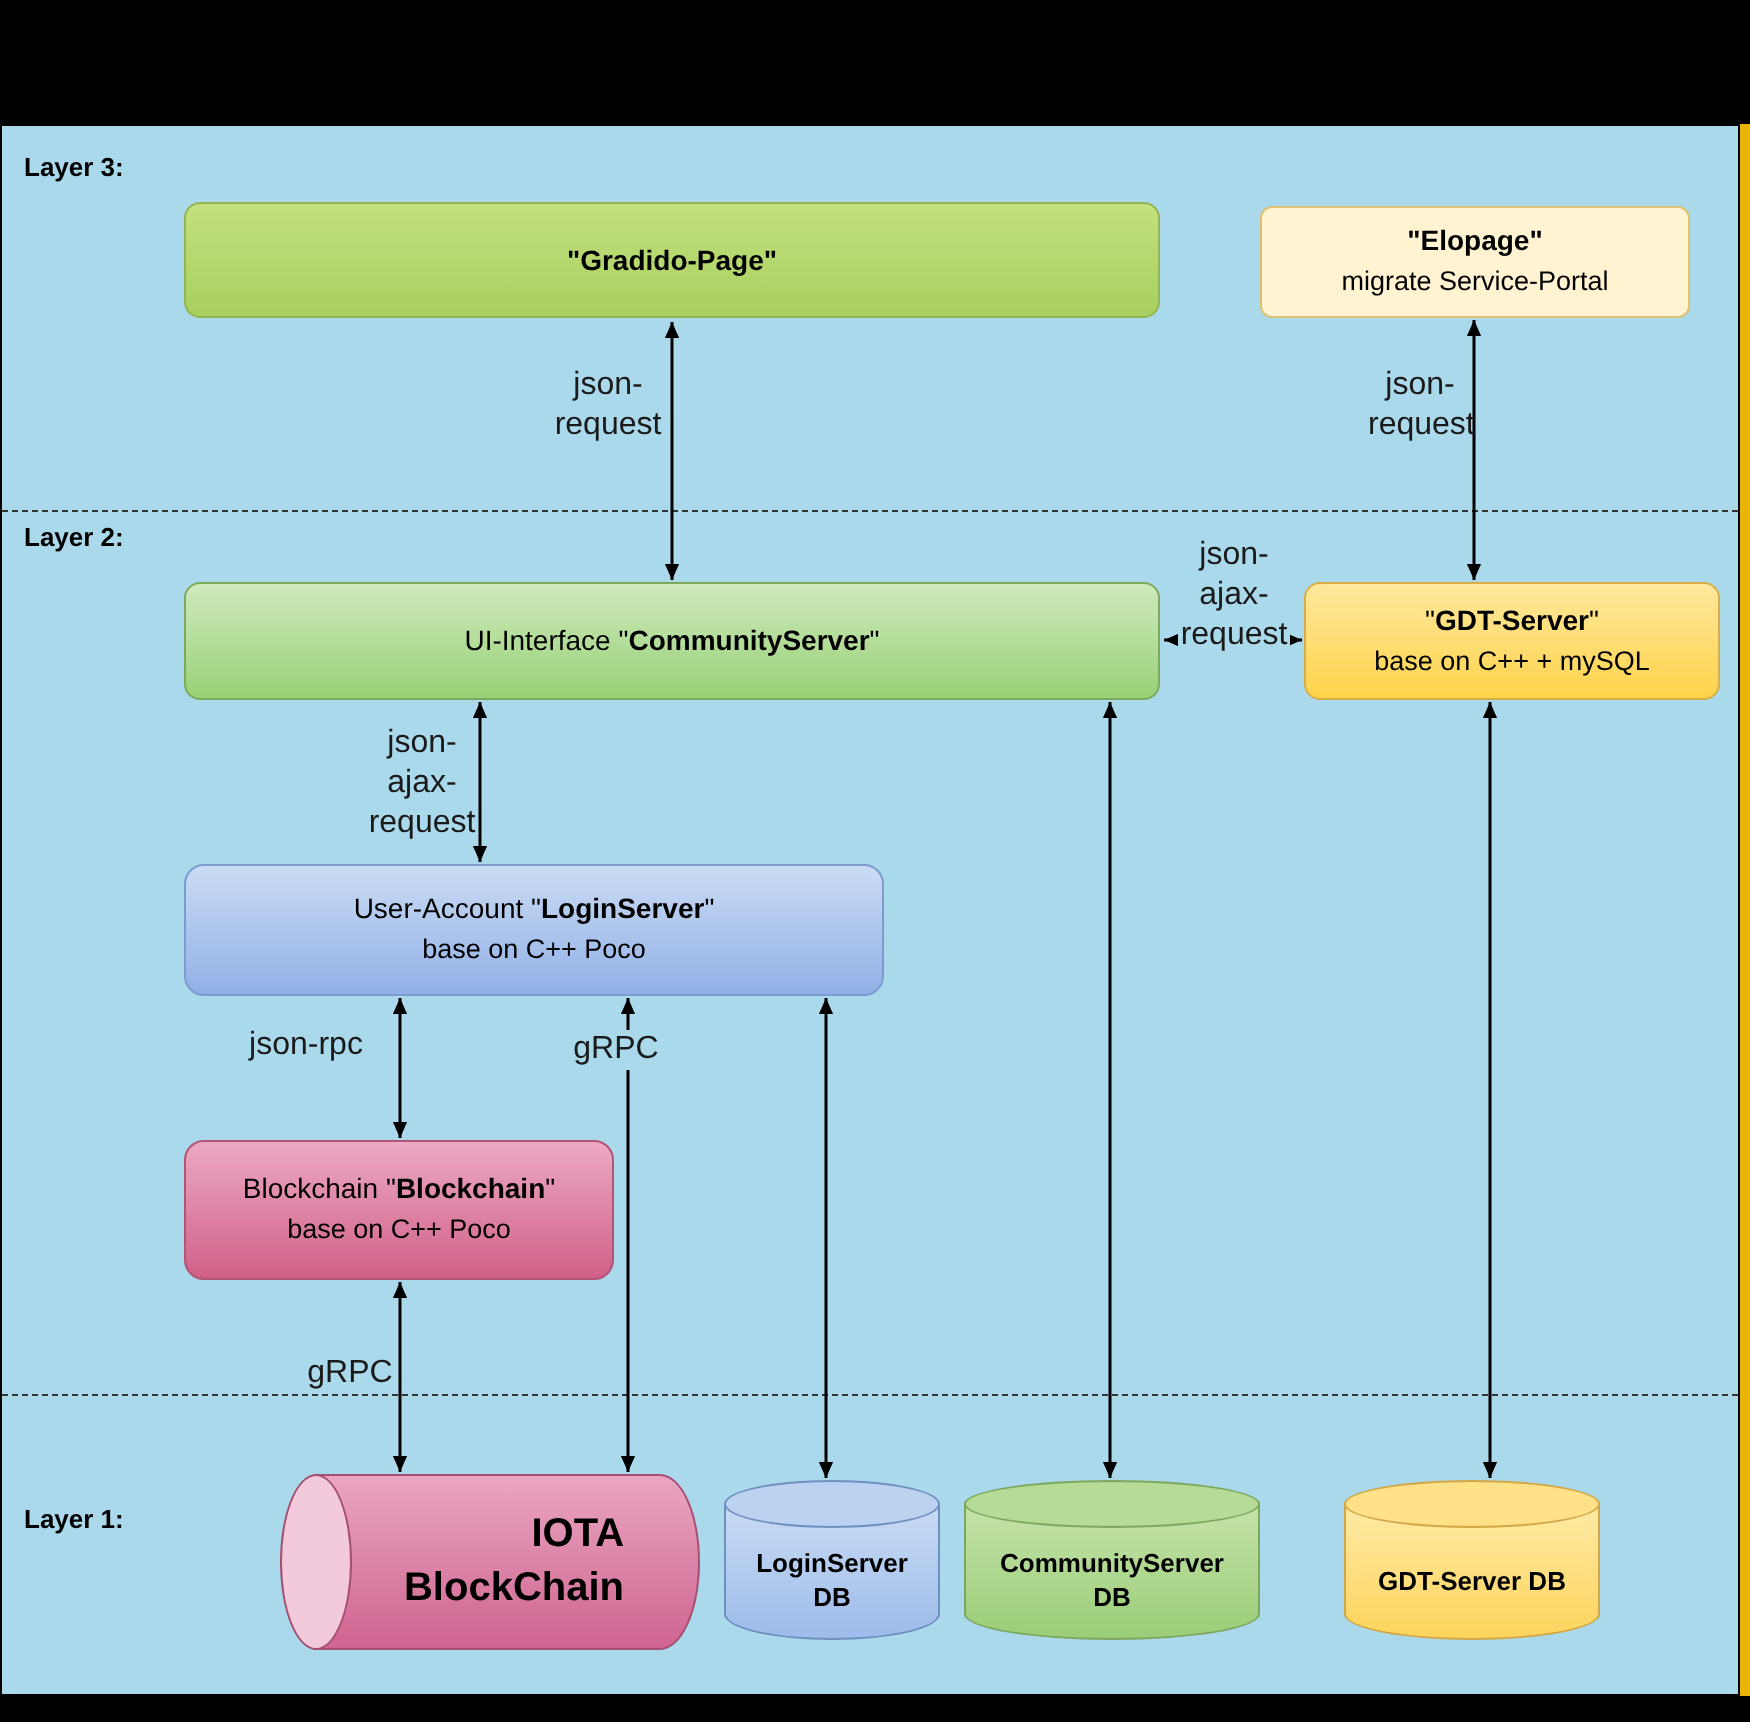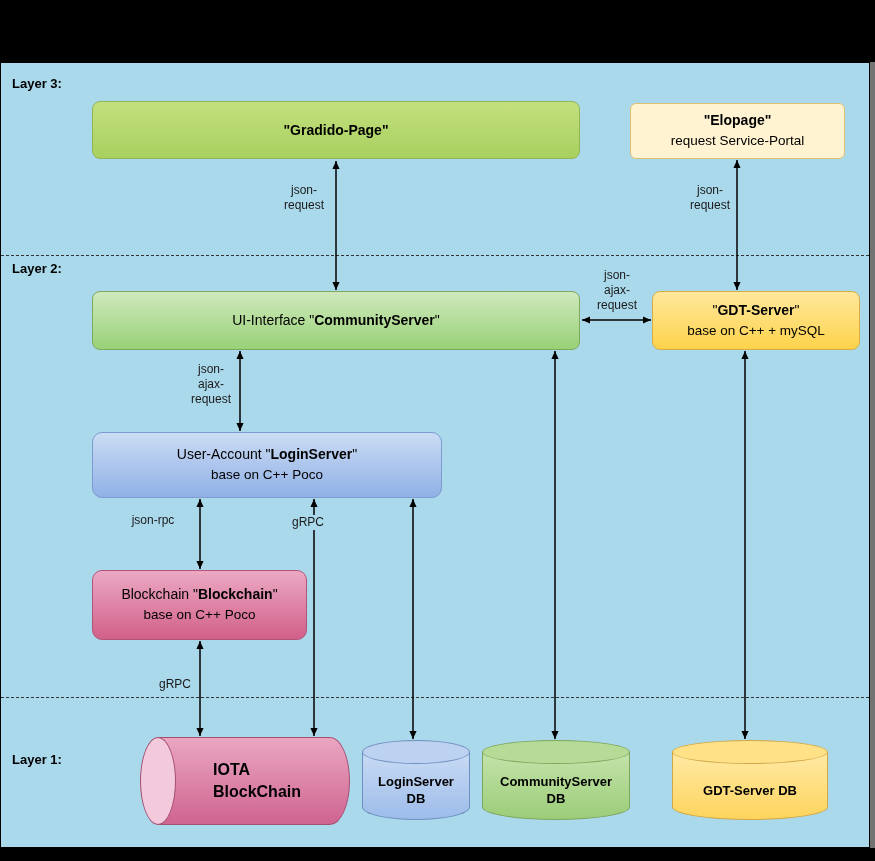--- a/index.html
+++ b/index.html
@@ -1,18 +1,18 @@
 <!DOCTYPE html>
 <html><head>
 <meta charset="utf-8">
 <style>
   * { margin:0; padding:0; box-sizing:border-box; }
   html,body { width:875px; height:861px; }
   body { background:#000; font-family:"Liberation Sans", sans-serif; }
-  .page { position:relative; width:875px; height:861px; background:#737373; overflow:hidden; }
+  .page { position:relative; width:875px; height:861px; background:#eab308; overflow:hidden; }
 
   .topbar { position:absolute; left:0; top:0; width:875px; height:62px; background:#000; }
   .bottombar { position:absolute; left:0; top:848px; width:875px; height:13px; background:#000; }
   .canvas { position:absolute; left:0; top:62px; width:870px; height:786px; background:#abd9ec; border:1px solid #000; z-index:1; }
 
   .sep { position:absolute; left:1px; width:868px; height:0; border-top:1px dashed #333; z-index:3; }
   .sep1 { top:255px; } .sep2 { top:697px; }
 
   .layer-label { position:absolute; left:12px; font-size:13px; font-weight:bold; color:#000; z-index:4; }
 
@@ -40,38 +40,38 @@
                border-radius:0 0 50% 50% / 0 0 13px 13px; }
   .cylv-label{ position:absolute; left:0; right:0; top:24px; bottom:2px; z-index:3;
                display:flex; align-items:center; justify-content:center; text-align:center;
                font-size:13px; font-weight:bold; line-height:1.3; white-space:pre-line; color:#000; }
   .login-db { left:362px; top:740px; width:108px; height:80px; }
   .login-db .cylv-top  { background:#bdd1f1; border:1px solid #6f8fc0; }
   .login-db .cylv-body { background:linear-gradient(#c9dbf4,#9dbcea); border:1px solid #6f8fc0; border-top:none; }
   .community-db { left:482px; top:740px; width:148px; height:80px; }
   .community-db .cylv-top  { background:#b5db97; border:1px solid #7fa65f; }
   .community-db .cylv-body { background:linear-gradient(#c4e3aa,#9bcd78); border:1px solid #7fa65f; border-top:none; }
-  .gdt-db { left:672px; top:740px; width:156px; height:80px; }
+  .gdt-db { left:672px; top:740px; width:128px; height:80px; }
   .gdt-db .cylv-top  { background:#ffe288; border:1px solid #d2a847; }
   .gdt-db .cylv-body { background:linear-gradient(#ffeaa6,#fdd45c); border:1px solid #d2a847; border-top:none; }
 
   
   .cylh { position:absolute; left:140px; top:737px; width:210px; height:88px; z-index:2; }
   .cylh-body { position:absolute; left:17px; top:0; right:0; bottom:0;
                background:linear-gradient(#eaa6c1,#cf6490); border:1px solid #a54f72;
                border-radius:0 20px 20px 0 / 0 44px 44px 0; }
   .cylh-cap  { position:absolute; left:0; top:0; width:36px; height:88px; border-radius:50%;
                background:#f2cadb; border:1px solid #a54f72; z-index:2; }
   .cylh-label{ position:absolute; left:30px; right:6px; top:0; bottom:0; z-index:3;
-               display:flex; align-items:center; justify-content:center; text-align:left;
-               font-size:16px; font-weight:bold; line-height:1.35; white-space:pre-line; color:#000; }
+               display:flex; align-items:center; justify-content:center; text-align:right;
+               font-size:20px; font-weight:bold; line-height:1.35; white-space:pre-line; color:#000; }
 
   .overlay { position:absolute; left:0; top:0; z-index:5; pointer-events:none; }
 
-  .elbl { position:absolute; z-index:6; font-size:12px; line-height:1.25; color:#1a1a1a;
+  .elbl { position:absolute; z-index:6; font-size:16px; line-height:1.25; color:#1a1a1a;
           text-align:center; white-space:pre-line; background:#abd9ec; }
 </style>
 </head>
 <body>
 
 <div class="page">
 
   <div class="topbar"></div>
   <div class="canvas"></div>
   <div class="bottombar"></div>
@@ -82,21 +82,21 @@
   <div class="layer-label" style="top:76px">Layer 3:</div>
   <div class="layer-label" style="top:261px">Layer 2:</div>
   <div class="layer-label" style="top:752px">Layer 1:</div>
 
   <div class="box gradido">
     <div class="t1 b">"Gradido-Page"</div>
   </div>
 
   <div class="box elopage">
     <div class="t1 b">"Elopage"</div>
-    <div class="t2">request Service-Portal</div>
+    <div class="t2">migrate Service-Portal</div>
   </div>
 
   <div class="box community">
     <div class="t1"><span>UI-Interface "</span><span class="b">CommunityServer</span><span>"</span></div>
   </div>
 
   <div class="box gdt">
     <div class="t1"><span>"</span><span class="b">GDT-Server</span><span>"</span></div>
     <div class="t2">base on C++ + mySQL</div>
   </div>

